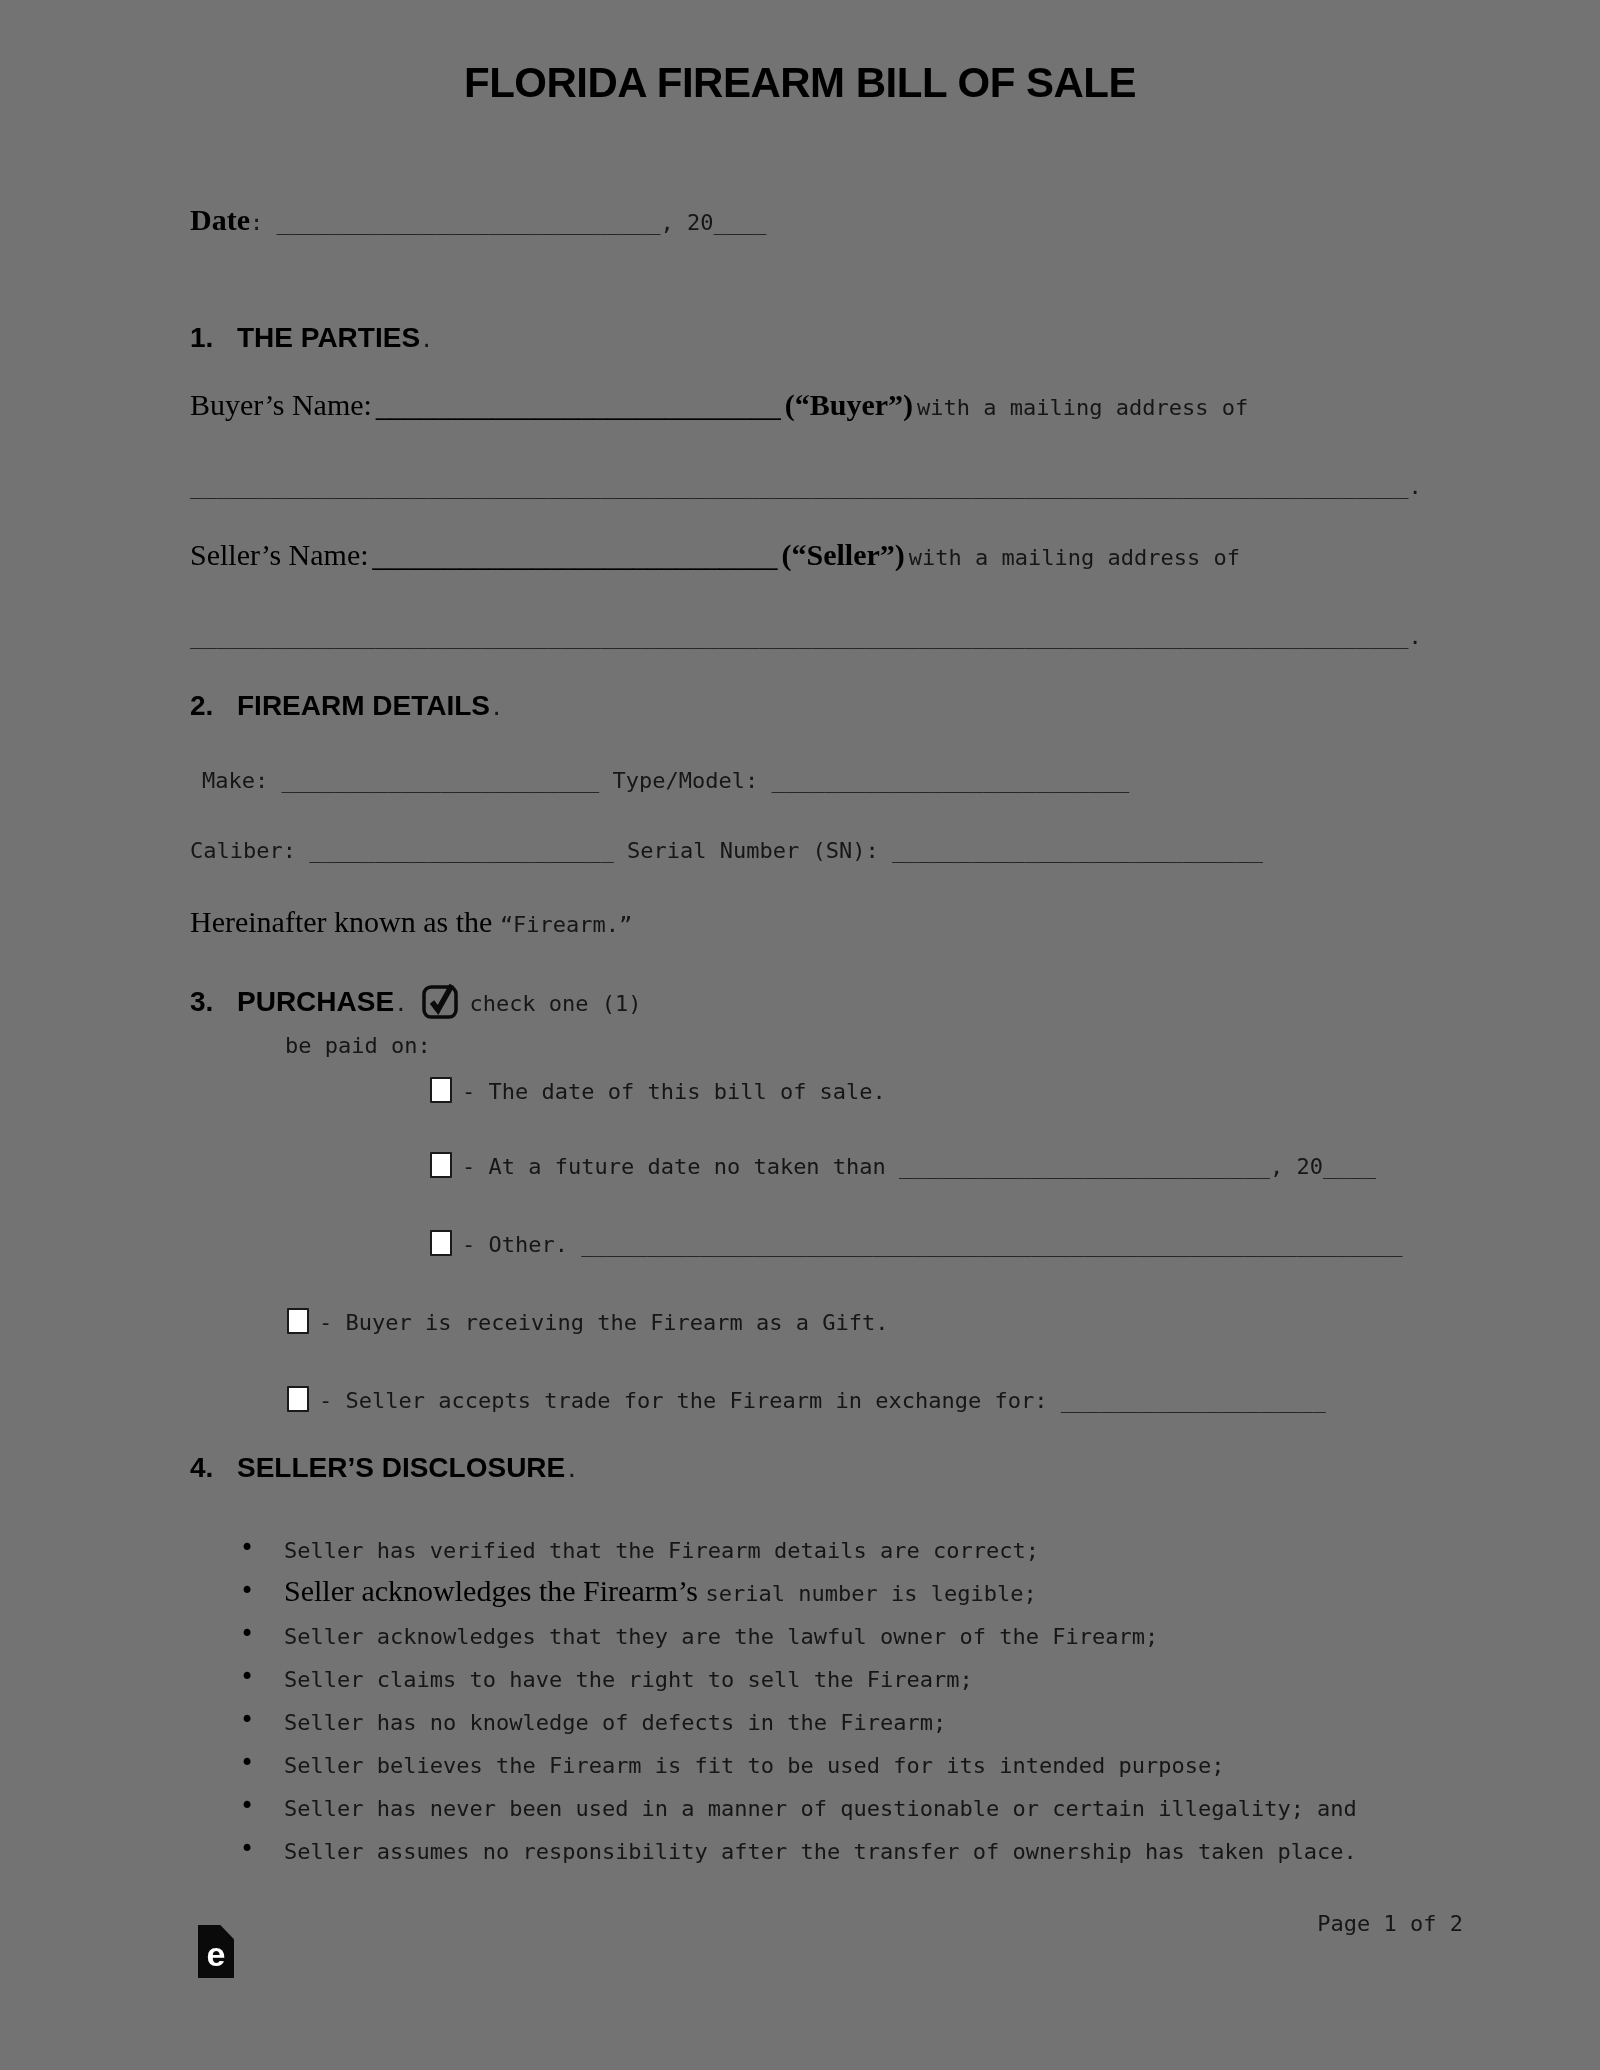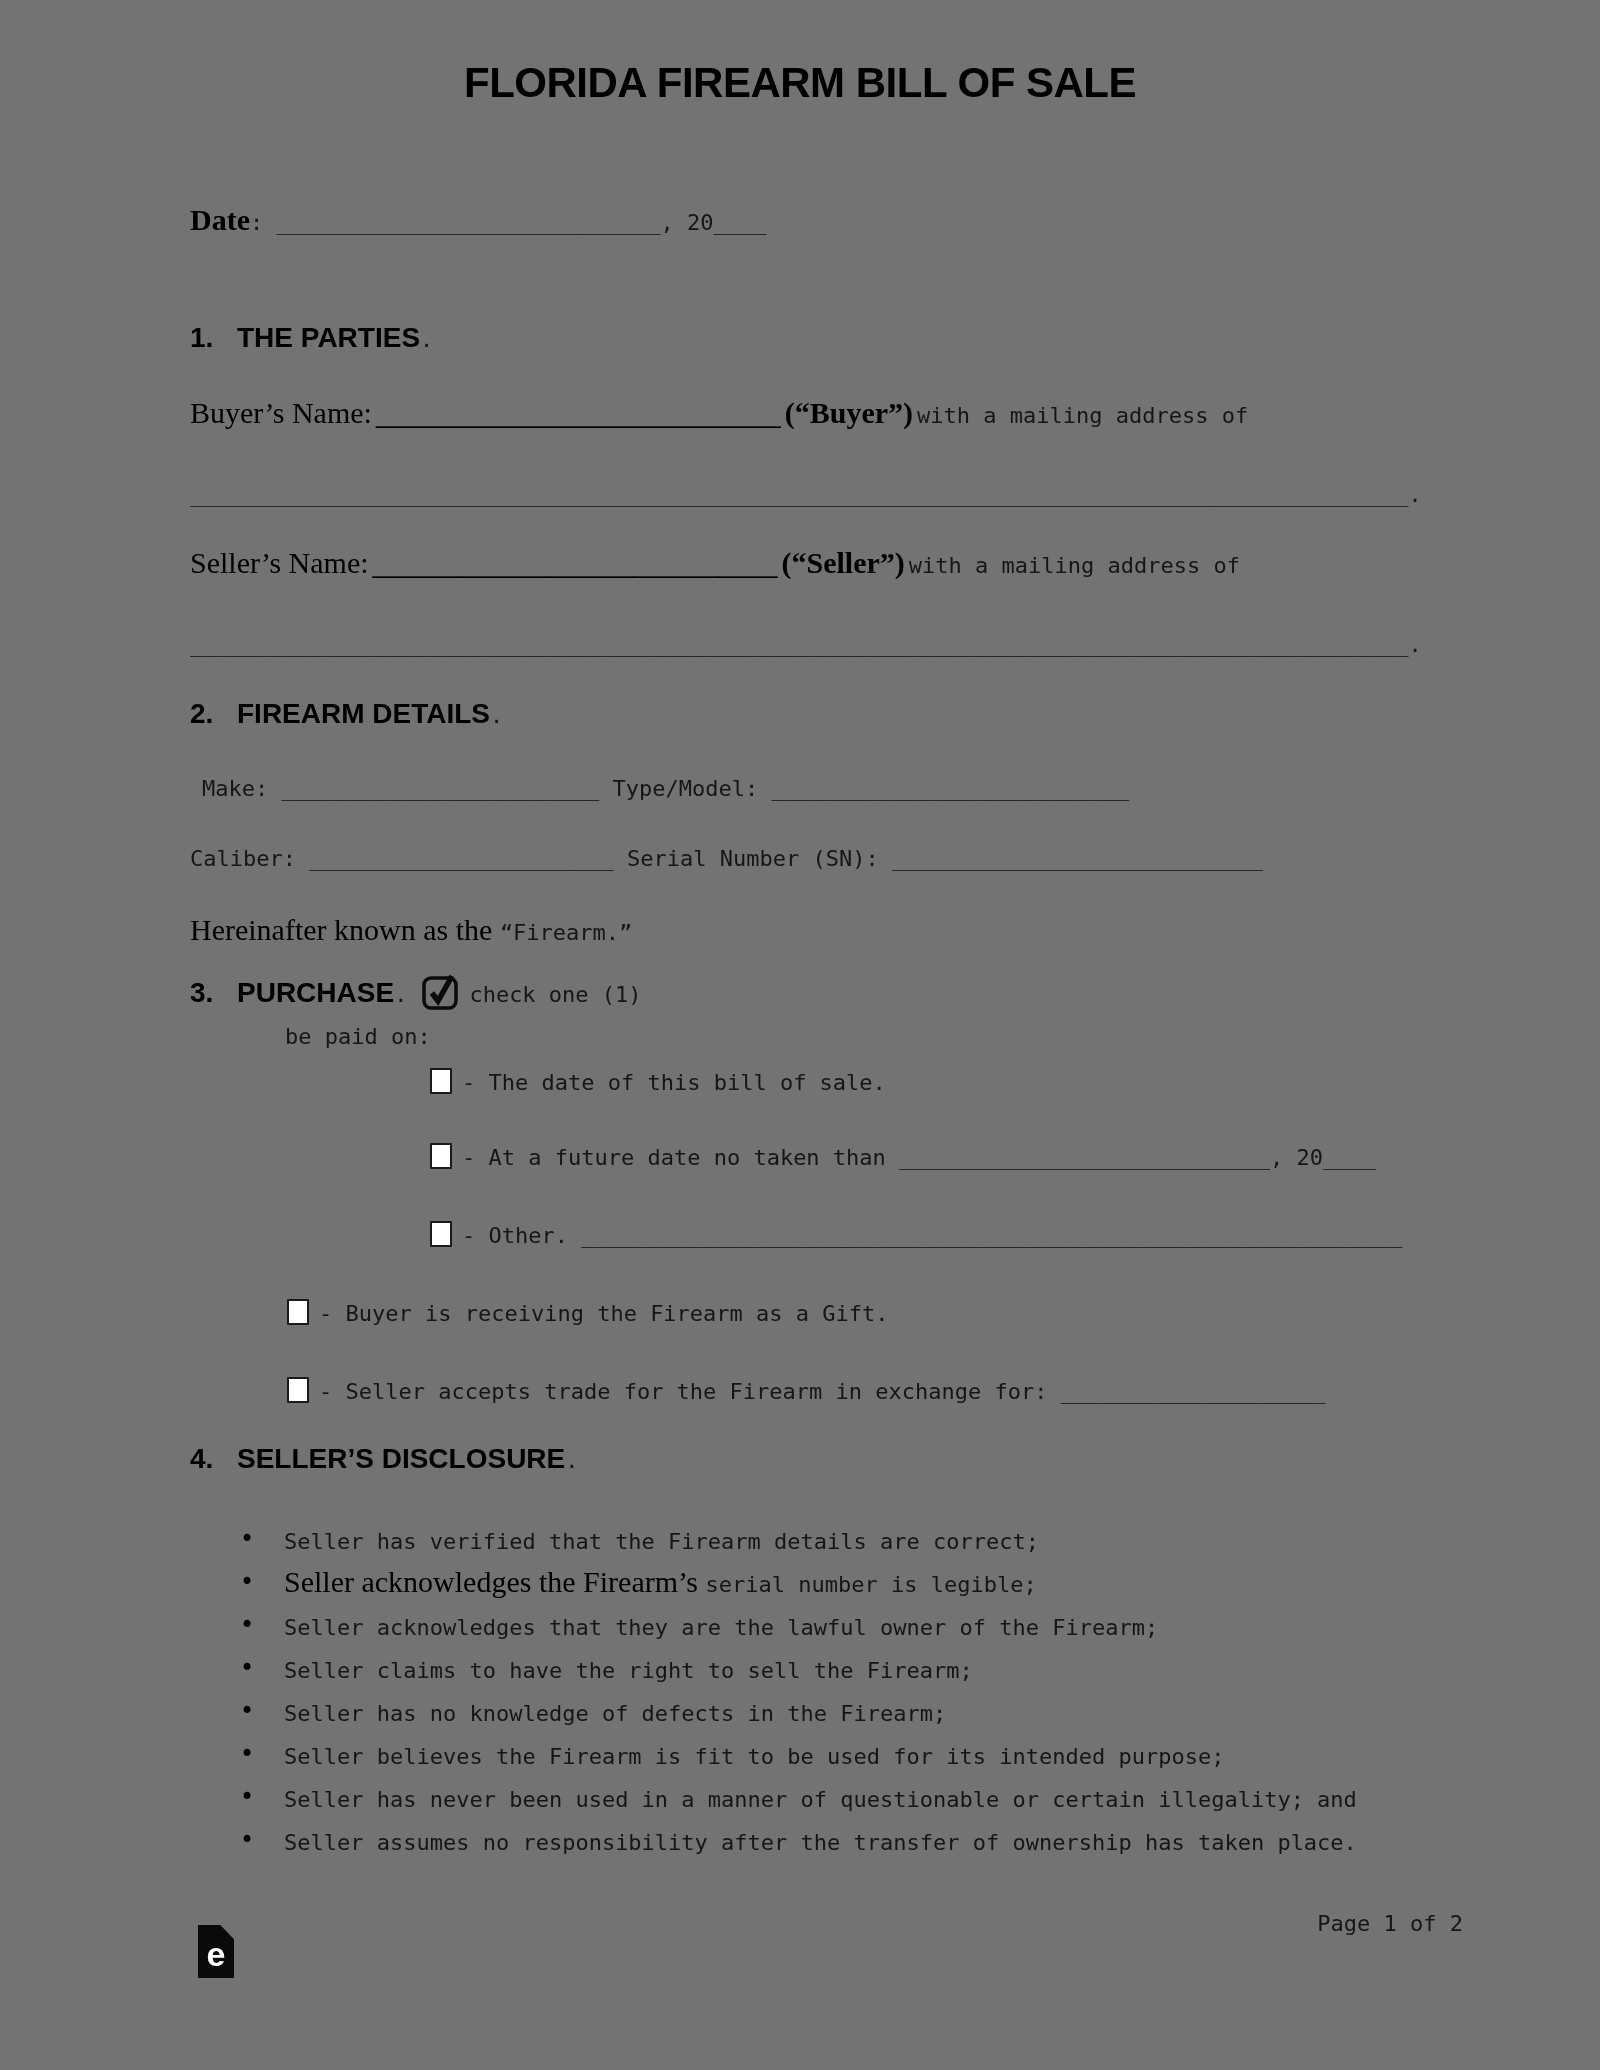--- a/index.html
+++ b/index.html
@@ -125,21 +125,21 @@
   <h1 class="title">FLORIDA FIREARM BILL OF SALE</h1>
 
   <div class="line" style="margin-top:97px;">
     <span class="ar b">Date</span><span class="sq">: </span><span class="sq">_____________________________</span><span class="sq">, 20</span><span class="sq">____</span>
   </div>
 
   <div class="h" style="margin-top:81px;">
     <span class="num">1.</span><span>THE PARTIES</span><span class="sq">.</span>
   </div>
 
-  <div class="line ar-line" style="margin-top:40px;">
+  <div class="line ar-line" style="margin-top:32px;">
     <span class="ar">Buyer’s Name:</span>
     <span class="bl-solid">____________________________</span>
     <span class="ar b">(“Buyer”)</span>
     <span class="sq">with a mailing address of</span>
   </div>
 
   <div class="line sq" style="margin-top:46px;">____________________________________________________________________________________________.</div>
 
   <div class="line ar-line" style="margin-top:37px;">
     <span class="ar">Seller’s Name:</span>
@@ -153,21 +153,21 @@
   <div class="h" style="margin-top:37px;">
     <span class="num">2.</span><span>FIREARM DETAILS</span><span class="sq">.</span>
   </div>
 
   <div class="line sq" style="margin-top:41px;margin-left:12px;"><span>Make: </span><span>________________________</span><span> Type/Model: </span><span>___________________________</span></div>
 
   <div class="line sq" style="margin-top:40px;"><span>Caliber: </span><span>_______________________</span><span> Serial Number (SN): </span><span>____________________________</span></div>
 
   <div class="line ar-line" style="margin-top:40px;"><span class="ar">Hereinafter known as the </span><span class="sq">“Firearm.”</span></div>
 
-  <div class="h" style="margin-top:18px;">
+  <div class="h" style="margin-top:35px;">
     <span class="num">3.</span><span>PURCHASE</span><span class="sq">.</span><svg class="cbchk" width="40" height="42" viewBox="0 0 40 42">
         <rect x="3" y="9" width="32" height="30" rx="7" fill="none" stroke="#0b0b0b" stroke-width="3.5"></rect>
         <path d="M11 24 L17 32 L31 7" fill="none" stroke="#0b0b0b" stroke-width="5.5"></path>
       </svg><span class="sq">check one (1)</span>
   </div>
 
   <div class="line sq opt1b" style="margin-top:10px;">be paid on:</div>
 
   <div class="line sq opt2" style="margin-top:16px;"><span class="cb"></span><span>- The date of this bill of sale.</span></div>
 

